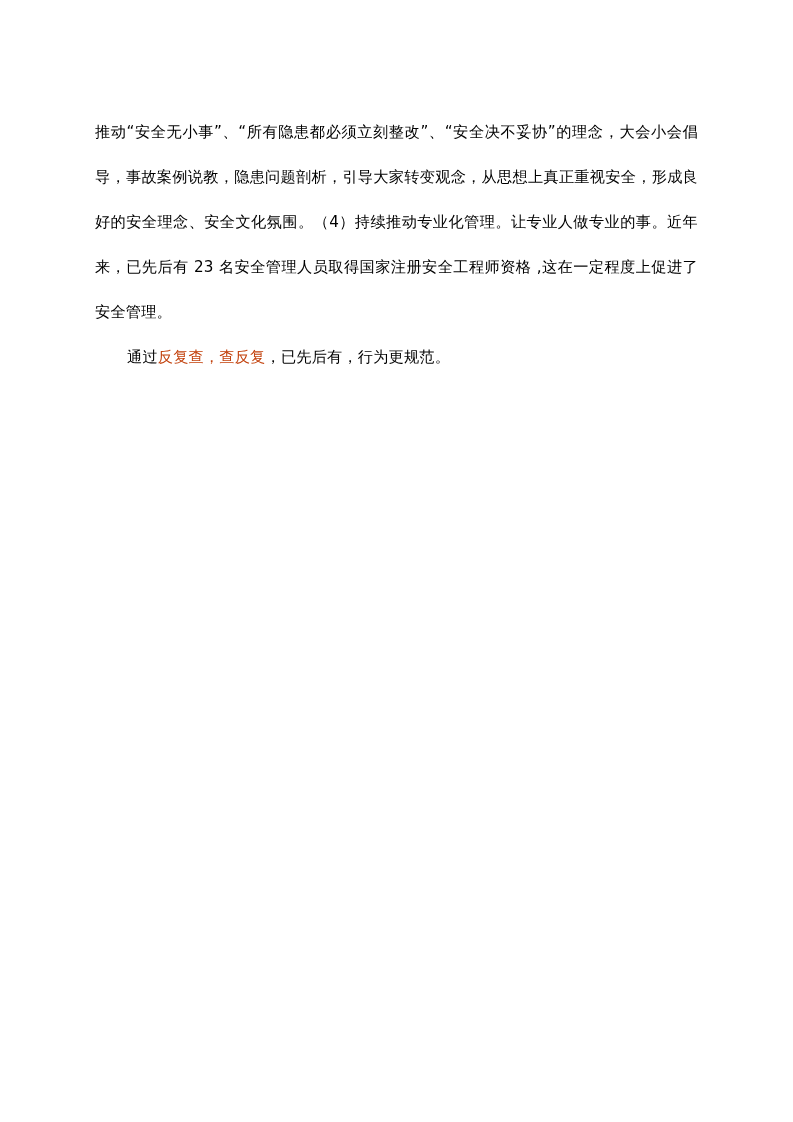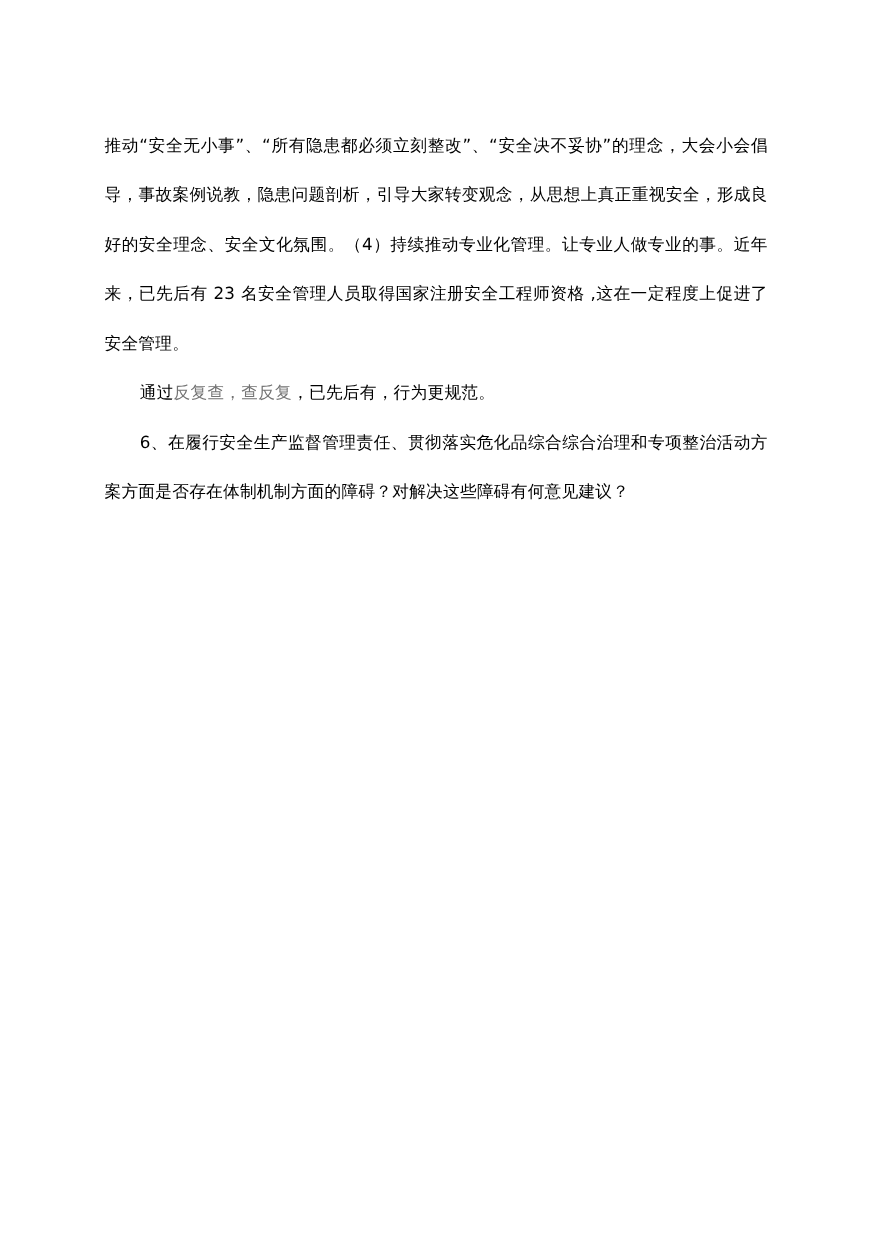--- a/index.html
+++ b/index.html
@@ -29,37 +29,34 @@
     line-height: 45px;
     color: #000000;
     text-align: justify;
     text-justify: inter-ideograph;
     letter-spacing: 0.2px;
   }
   p.para.indent {
     text-indent: 32px;
   }
   .hl-red {
-    color: #737373;
+    color: #c2410c;
   }
 </style>
 </head>
 <body>
 
 <div class="page">
   <div class="doc-body">
 
     <p class="para">
       <span>推动“安全无小事”、“所有隐患都必须立刻整改”、“安全决不妥协”的理念，大会小会倡导，事故案例说教，隐患问题剖析，引导大家转变观念，从思想上真正重视安全，形成良好的安全理念、安全文化氛围。（4）持续推动专业化管理。让专业人做专业的事。近年来，已先后有 23 名安全管理人员取得国家注册安全工程师资格 ,这在一定程度上促进了安全管理。</span>
     </p>
 
 
 
     <p class="para indent">
       <span>通过</span><span class="hl-red">反复查，查反复</span><span>，已先后有，行为更规范。</span>
     </p>
 
-    <p class="para indent">
-      <span>6、在履行安全生产监督管理责任、贯彻落实危化品综合综合治理和专项整治活动方案方面是否存在体制机制方面的障碍？对解决这些障碍有何意见建议？</span>
-    </p>
 
   </div>
 </div>
 
 </body></html>

